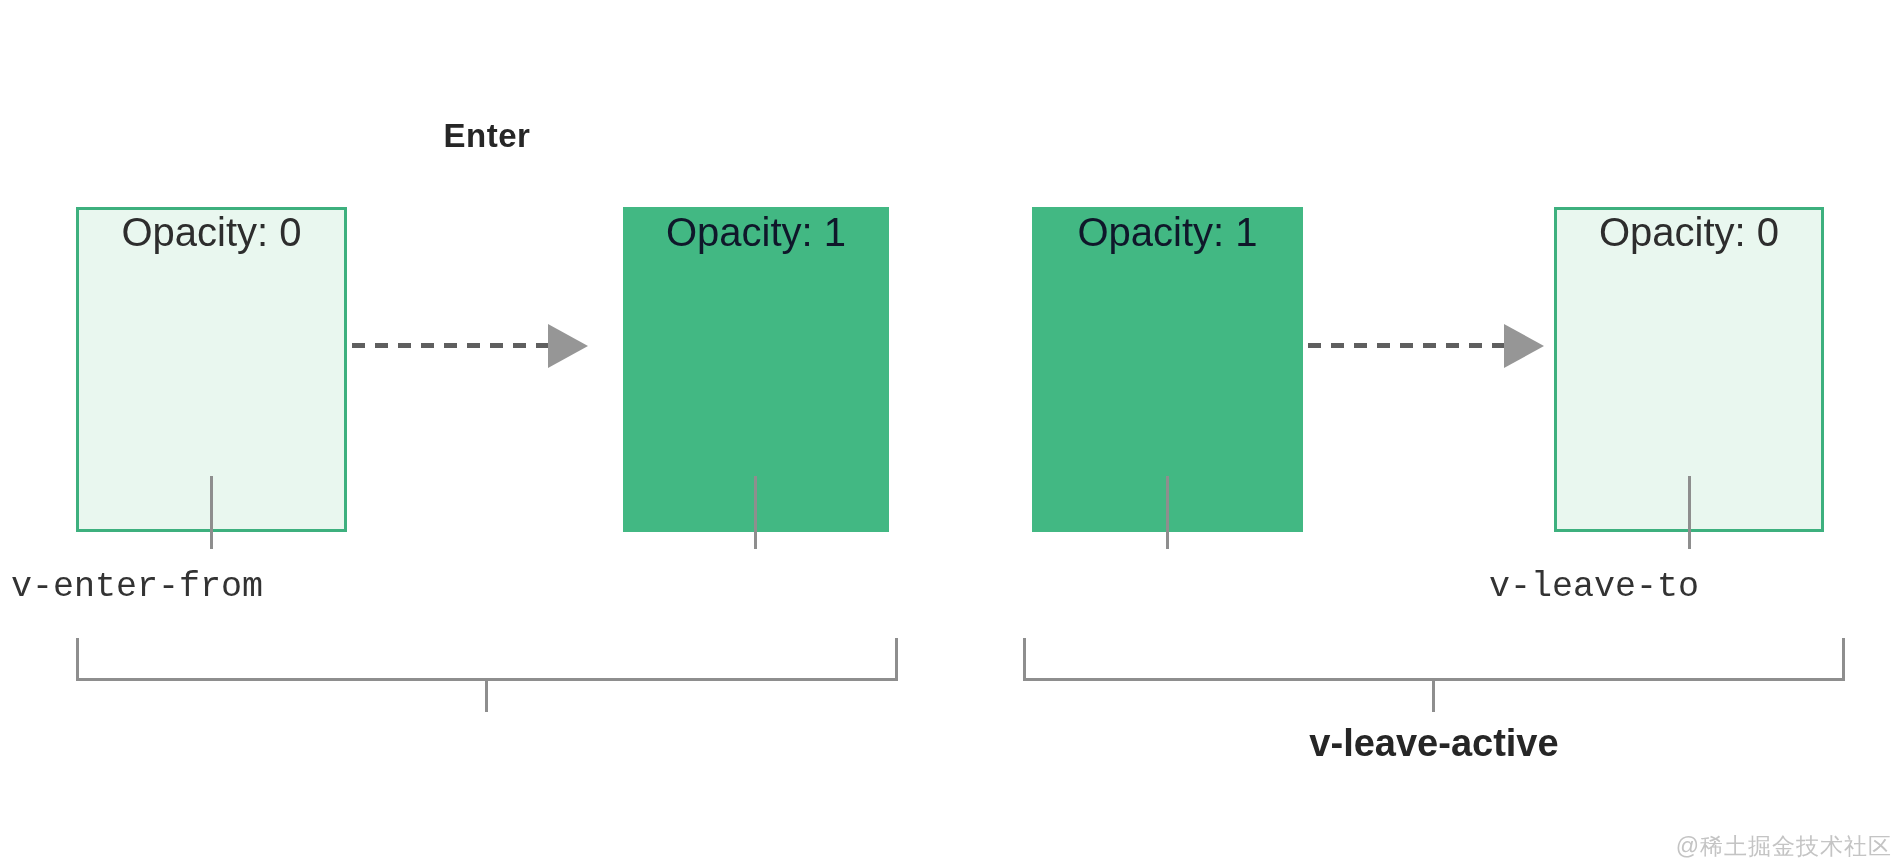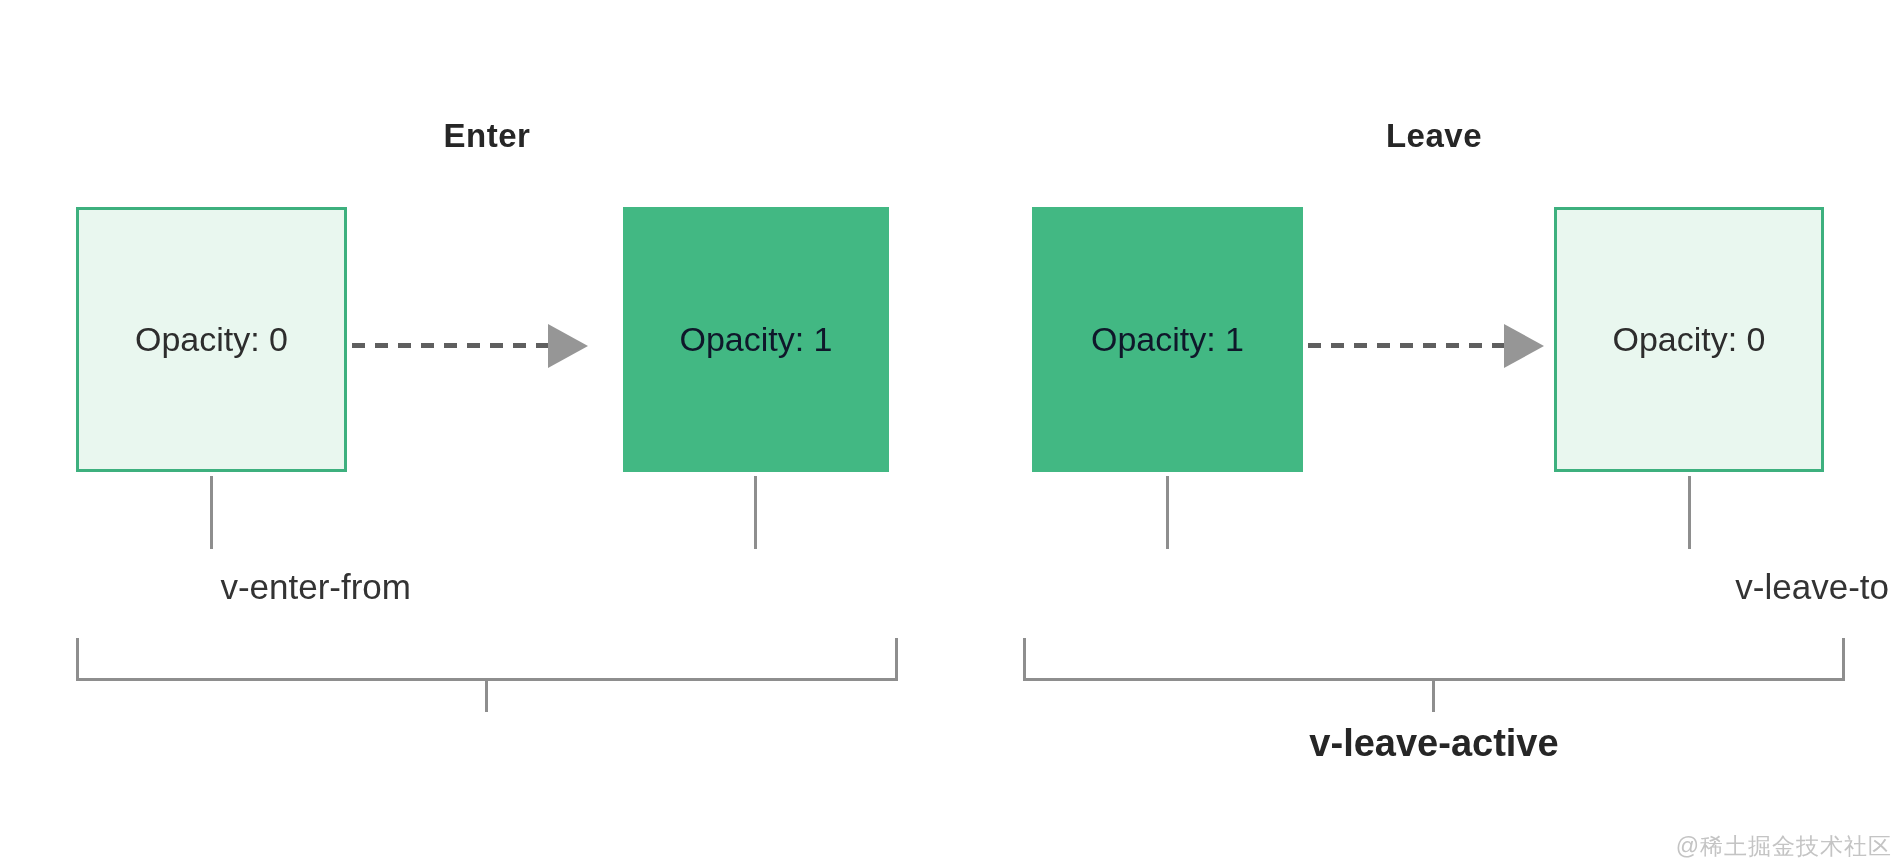--- a/index.html
+++ b/index.html
@@ -31,26 +31,25 @@
     font-size: 33px;
     font-weight: bold;
     color: var(--title, #262626);
     letter-spacing: 0.5px;
   }
 
   .box {
     position: absolute;
     top: 123px;
     width: 271px;
-    height: 265px;
+    height: 325px;
     box-sizing: border-box;
     display: flex;
-    align-items: center;
     justify-content: center;
-    font-size: 34px;
+    font-size: 40px;
   }
   .box--light {
     background: var(--light-green, #e9f7ef);
     border: 3px solid var(--green-border, #3db07e);
     color: #2d2d2d;
   }
   .box--solid {
     background: var(--green, #42b883);
     border: 3px solid var(--green, #42b883);
     color: #0f172a;
@@ -90,23 +89,24 @@
   }
   .panel--enter .drop-line--from { left: 134px; }
   .panel--enter .drop-line--to   { left: 678px; }
   .panel--leave .drop-line--from { left: 143px; }
   .panel--leave .drop-line--to   { left: 665px; }
 
   .state-label {
     position: absolute;
     top: 483px;
     width: 400px;
-    text-align: right;
+    text-align: left;
     font-size: 35px;
     color: var(--label, #333333);
+    font-family: Liberation Mono, monospace;
   }
   .panel--enter .state-label--from { left: -65px; }
   .panel--enter .state-label--to   { left: 480px; }
   .panel--leave .state-label--from { left: -55px; }
   .panel--leave .state-label--to   { left: 466px; }
 
   .bracket-h {
     position: absolute;
     top: 594px; left: 0;
     width: 822px; height: 3px;
@@ -171,21 +171,20 @@
     <div class="state-label state-label--from">v-enter-from</div>
 
     <div class="bracket-tick bracket-tick--left"></div>
     <div class="bracket-h"></div>
     <div class="bracket-tick bracket-tick--right"></div>
     <div class="bracket-stem"></div>
 
   </section>
 
   <section class="panel panel--leave">
-    <h2 class="panel-title">Leave</h2>
 
     <div class="box box--solid box--from">
       <span>Opacity: 1</span>
     </div>
 
     <div class="arrow-dashes"></div>
     <div class="arrow-head"></div>
 
     <div class="box box--light box--to">
       <span>Opacity: 0</span>

